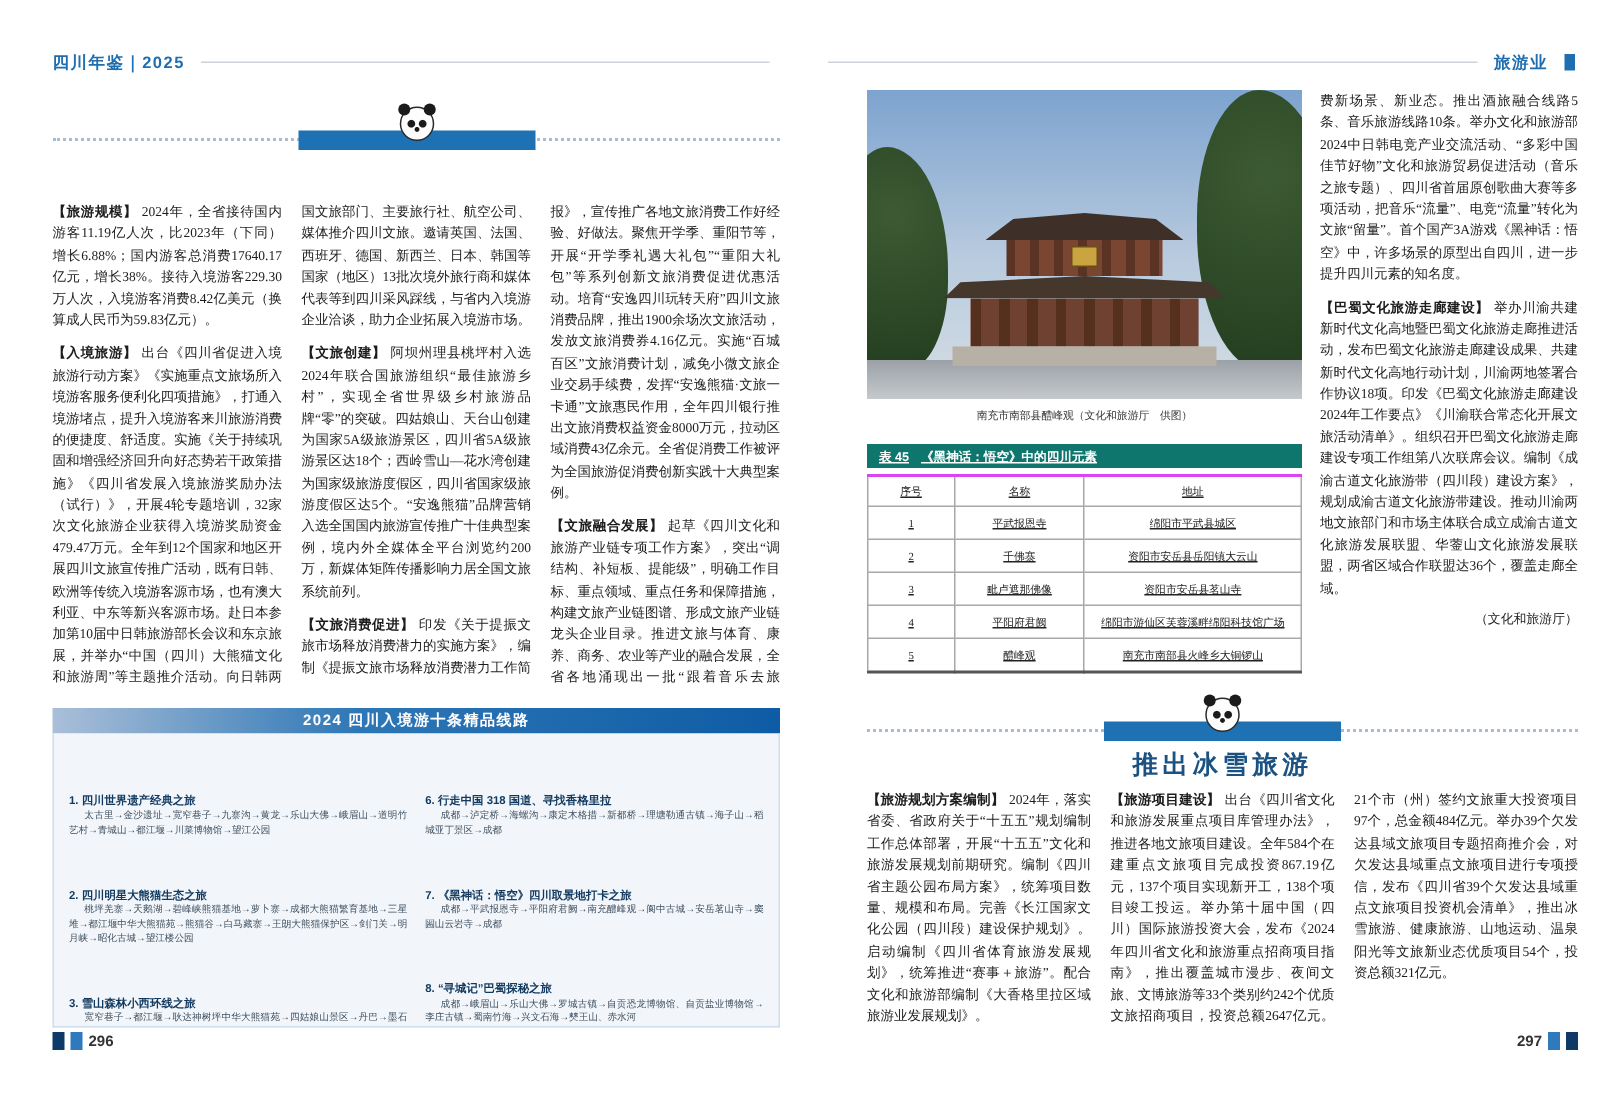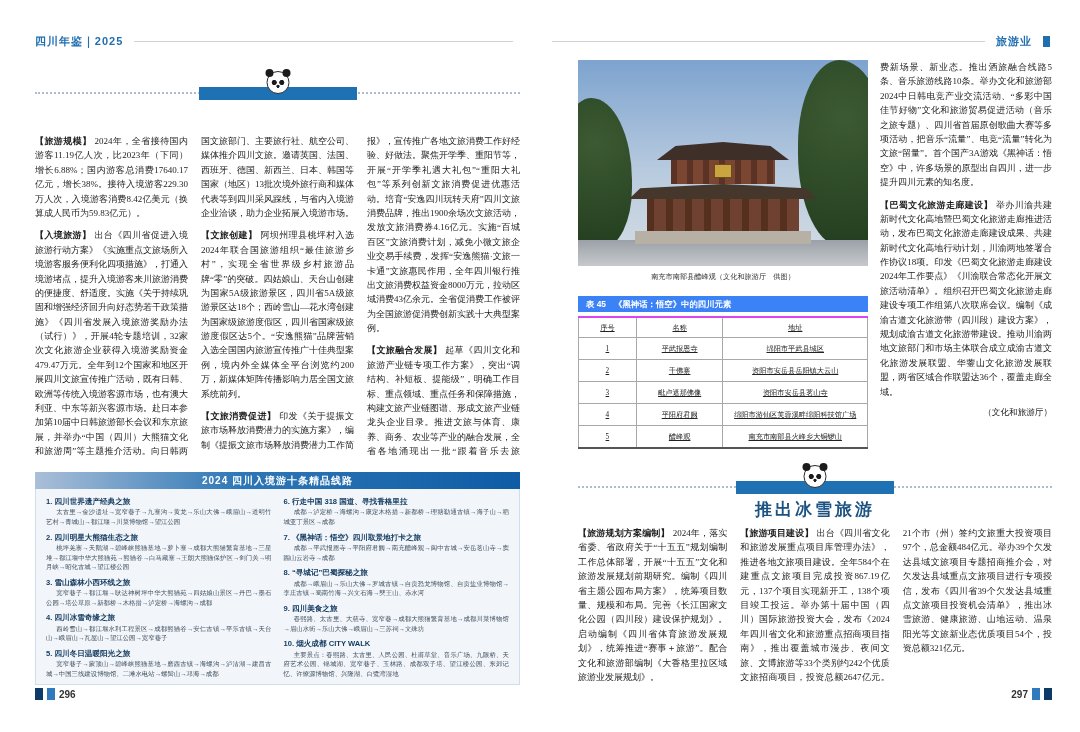--- a/index.html
+++ b/index.html
@@ -34,21 +34,21 @@
   .onecol{position:absolute;overflow:hidden;}
   .attr{margin-top:4px;text-align:right;font-size:8.6px;color:#222;}
   
   .routes-box{position:absolute;left:35px;top:472px;width:485px;height:213px;}
   .routes-head{height:17px;background:linear-gradient(90deg,#aabfd8 0%,#2e77b6 42%,#0e5ca5 100%);
                color:#fff;text-align:center;font:bold 10px/17px "Liberation Sans",sans-serif;letter-spacing:1px;}
   .routes-body{height:196px;background:#f2f6fa;border:1px solid #cfdeed;border-top:none;
                display:flex;gap:12px;padding:7px 10px;box-sizing:border-box;overflow:hidden;}
   .routes-col{flex:1;min-width:0;}
   .ritem{margin-bottom:5px;}
-  .rhead{font:bold 7.6px/1.5 "Liberation Sans",sans-serif;color:#12395f;}
+  .rhead{font:bold 7.6px/1.5 "Liberation Sans",sans-serif;color:#12395f;margin-top:32px;}
   .rtext{margin:0;font-size:6.4px;line-height:1.5;color:#3f4f5f;text-align:justify;text-indent:1.6em;}
   
   .photo{position:absolute;left:578px;top:60px;width:290px;height:206px;overflow:hidden;
          background:linear-gradient(180deg,#7da3cf 0%,#b9cbdf 55%,#d5dde3 100%);}
   .ground{position:absolute;bottom:0;left:0;right:0;height:26px;background:linear-gradient(#9aa1a7,#c6c9cc);}
   .tree{position:absolute;bottom:18px;background:radial-gradient(circle at 50% 30%,#3c5a33,#223d1e);border-radius:45% 55% 40% 50%;}
   .tree.tl{left:-20px;width:74px;height:150px;}
   .tree.tr{right:-22px;width:92px;height:188px;}
   .temple{position:absolute;left:50%;transform:translateX(-50%);bottom:22px;width:200px;}
   .roof-top{width:132px;height:18px;margin:0 auto;background:#3e3029;
@@ -59,22 +59,22 @@
           background:#caa441;border:1px solid #6b4e17;}
   .roof-mid{width:188px;height:15px;margin:0 auto;background:#46372d;
             clip-path:polygon(0 100%,6% 28%,50% 0,94% 28%,100% 100%);}
   .hall{width:152px;height:32px;margin:0 auto;background:
        repeating-linear-gradient(90deg,#55301f 0 7px,#6e4130 7px 19px);}
   .tbase{width:176px;height:13px;margin:0 auto;background:#b7b0a4;}
   .photo-cap{position:absolute;left:578px;top:272px;width:290px;text-align:center;
              font-size:7.2px;color:#333;}
   
   .t45{position:absolute;left:578px;top:296px;width:290px;}
-  .t45-head{height:16px;background:#3b82f6;color:#fff;display:flex;align-items:center;
-            font:bold 8.4px "Liberation Sans",sans-serif;}
+  .t45-head{height:16px;background:#0f766e;color:#fff;display:flex;align-items:center;
+            font:bold 8.4px "Liberation Sans",sans-serif;text-decoration:underline;}
   .t45-label{padding:0 8px;}
   .t45-title{flex:1;text-align:left;padding-right:30px;}
   .t45 table{width:100%;border-collapse:collapse;margin-top:4px;border-top:2px solid #d946ef;
              font-size:7.2px;color:#222;text-decoration:underline;}
   .t45 th{font-weight:normal;height:17px;border:1px solid #a8a8a8;background:#fff;}
   .t45 td{height:19px;border:1px solid #a8a8a8;text-align:center;}
   .t45 table{border-bottom:2px solid #555;}
   
   .folio{position:absolute;top:688px;display:flex;align-items:center;gap:4px;
          font:bold 10px "Liberation Sans",sans-serif;color:#333;}

